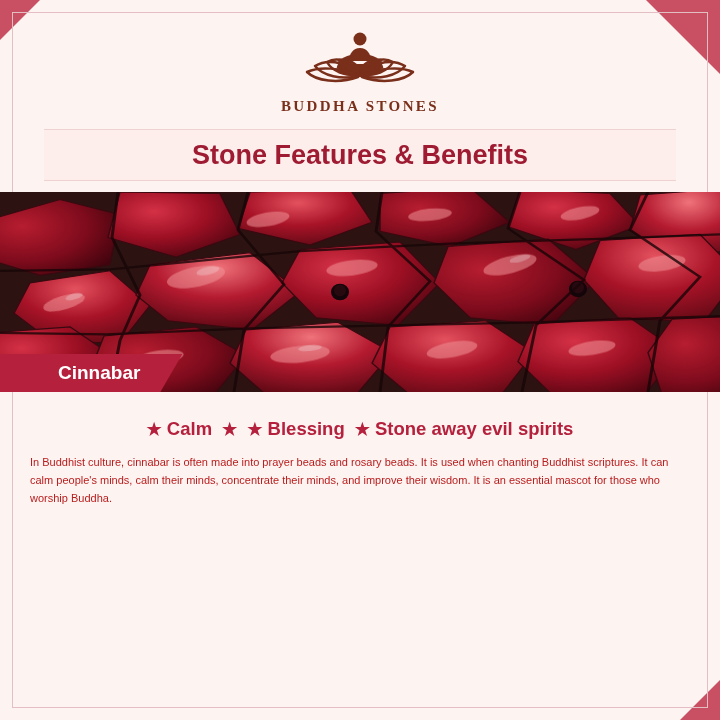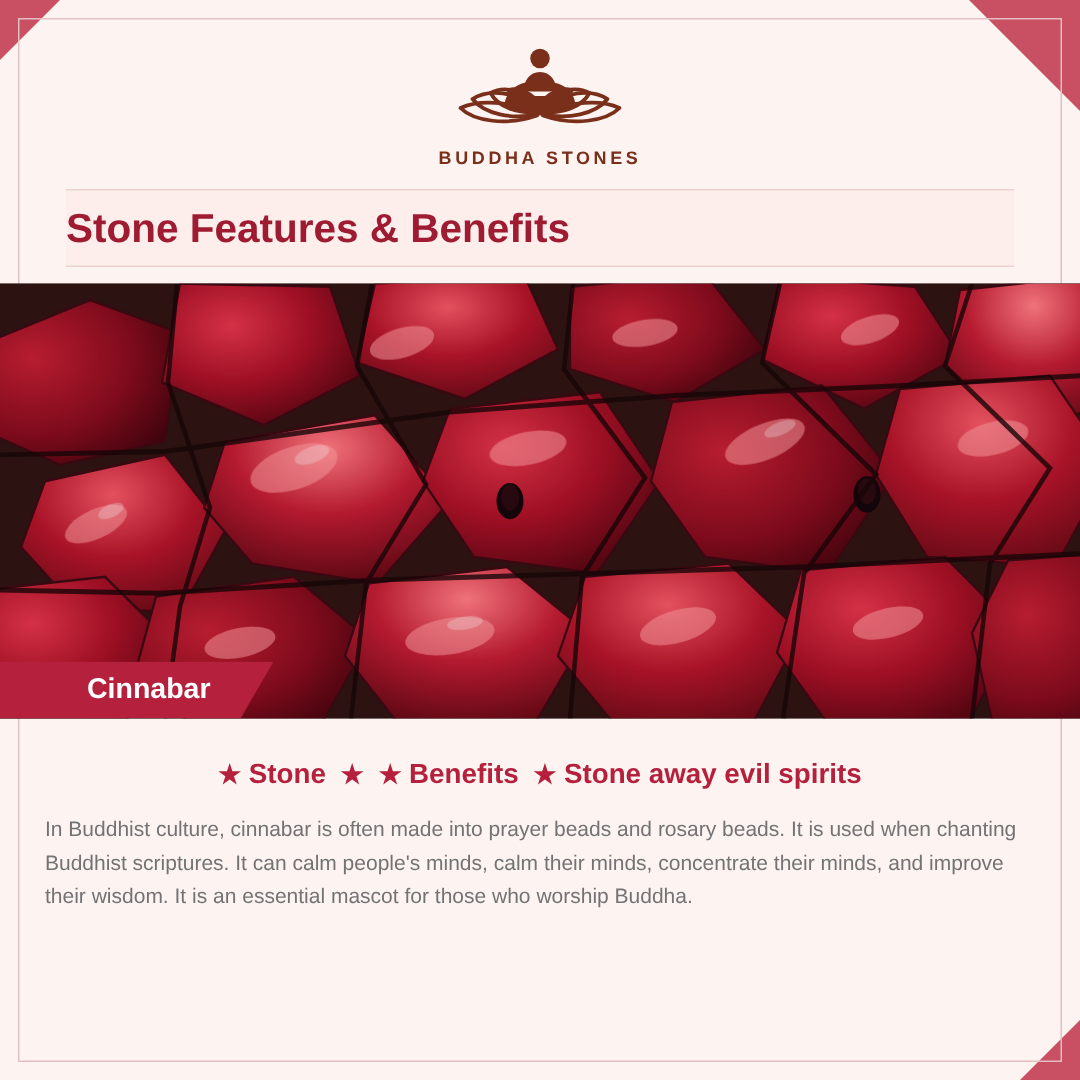--- a/index.html
+++ b/index.html
@@ -57,51 +57,52 @@
     text-align: center;
   }
   .logo-mark {
     width: 150px;
     height: 70px;
     margin: 0 auto;
     display: block;
   }
   .brand-name {
     margin-top: 6px;
-    font-size: 12px;
+    font-size: 15px;
     letter-spacing: 2.4px;
     color: #7a2f1b;
-    font-family: Liberation Sans, sans-serif;
+    font-family: Liberation Serif, serif;
     font-weight: 700;
   }
 
   
   .title-band {
     position: relative;
     margin: 14px 44px 0 44px;
     background: #fdeeec;
     border-top: 1px solid #efd2d0;
     border-bottom: 1px solid #efd2d0;
     height: 50px;
     display: flex;
     align-items: center;
+    justify-content: center;
   }
   .title-band-text {
     font-size: 27px;
     font-weight: 700;
     color: #9e1b32;
     font-family: "Liberation Sans", sans-serif;
   }
 
   
   .hero {
     position: relative;
     margin-top: 11px;
     width: 720px;
-    height: 290px;
+    height: 200px;
     overflow: hidden;
     background: #2a1513;
   }
   .hero-canvas {
     position: absolute;
     inset: 0;
     width: 100%;
     height: 100%;
     display: block;
   }
@@ -140,22 +141,22 @@
   }
   .star {
     color: #b5203c;
     font-size: 17px;
     line-height: 1;
   }
 
   
   .description {
     margin: 14px 30px 0 30px;
-    color: #737373;
-    font-size: 14px;
+    color: #b91c1c;
+    font-size: 11px;
     line-height: 1.62;
     text-align: left;
   }
 </style>
 </head>
 <body>
 
 <div class="page">
 
   <div class="corner-tl"></div>
@@ -285,28 +286,28 @@
       </g>
 
       <rect x="0" y="0" width="720" height="264" fill="#000000" opacity="0.06"></rect>
     </svg>
     <div class="stone-label">Cinnabar</div>
   </div>
 
   <div class="benefits">
     <div class="benefit">
       <span class="star">★</span>
-      <span>Stone</span>
+      <span>Calm</span>
     </div>
     <div class="benefit">
       <span class="star">★</span>
     </div>
     <div class="benefit">
       <span class="star">★</span>
-      <span>Benefits</span>
+      <span>Blessing</span>
     </div>
     <div class="benefit">
       <span class="star">★</span>
       <span>Stone away evil spirits</span>
     </div>
   </div>
 
   <div class="description">In Buddhist culture, cinnabar is often made into prayer beads and rosary beads. It is used when chanting Buddhist scriptures. It can calm people's minds, calm their minds, concentrate their minds, and improve their wisdom. It is an essential mascot for those who worship Buddha.</div>
 
 </div>

